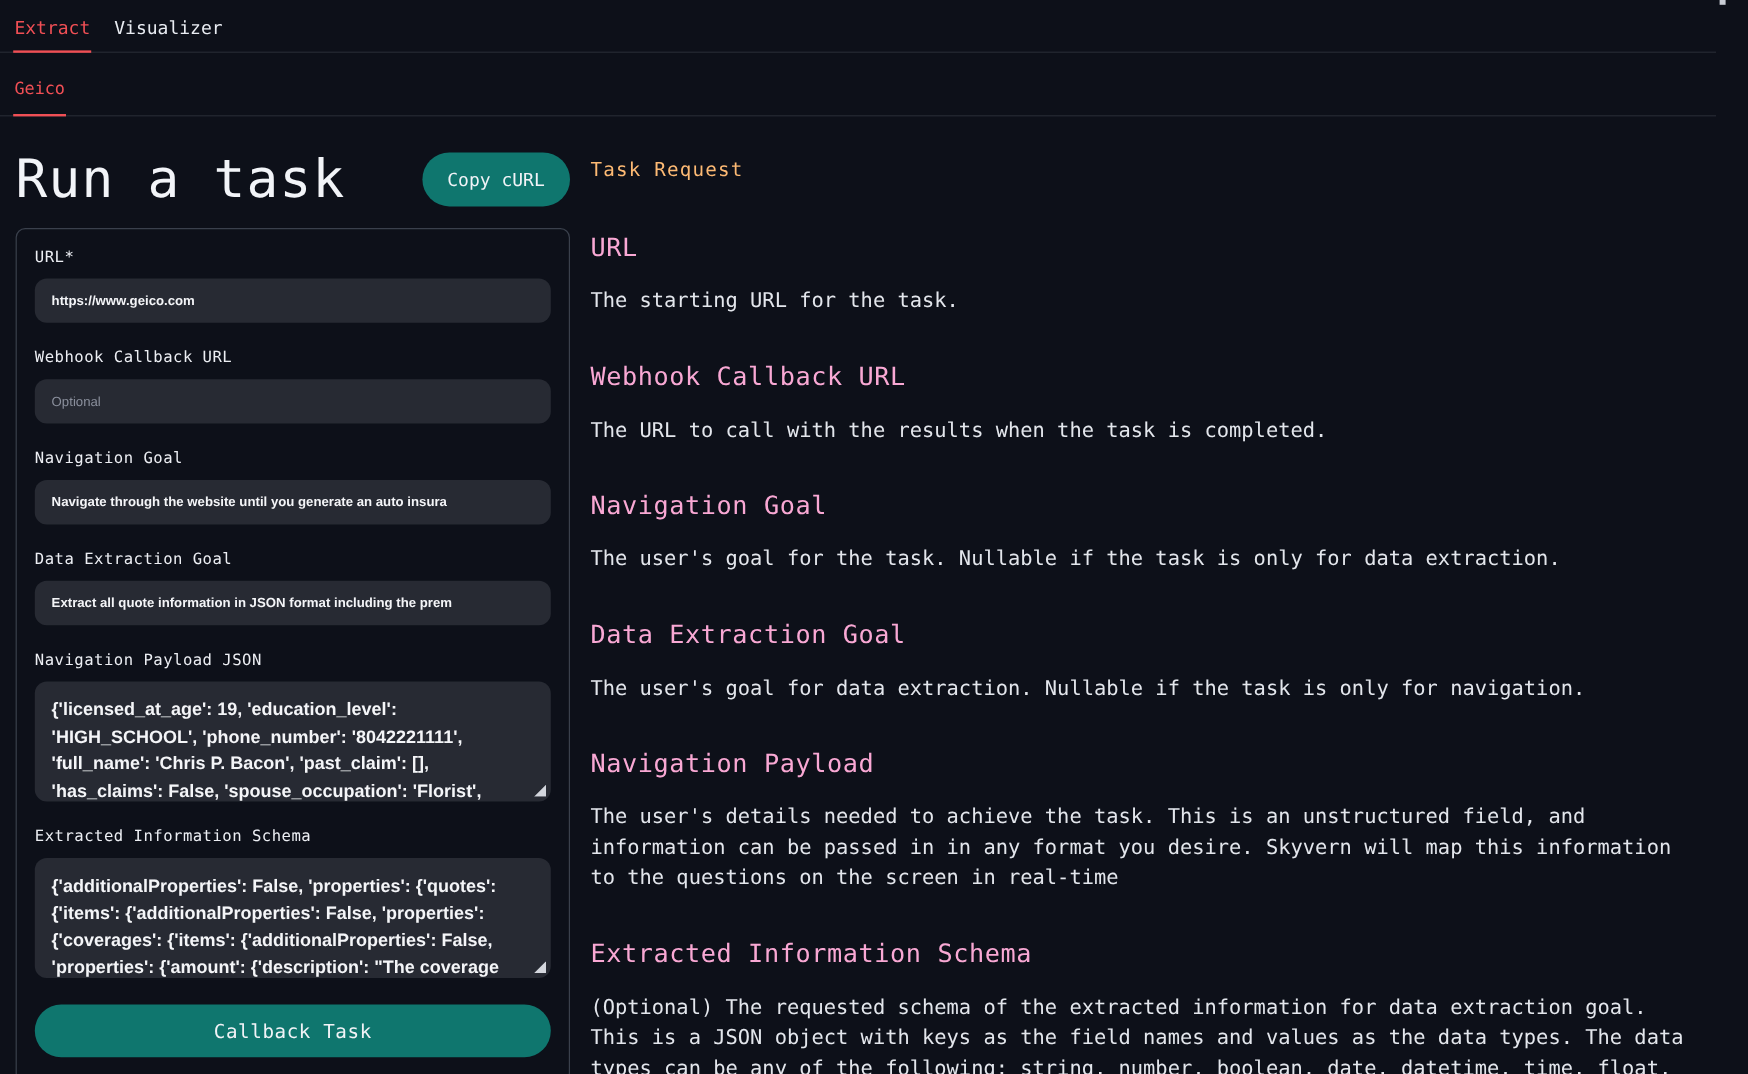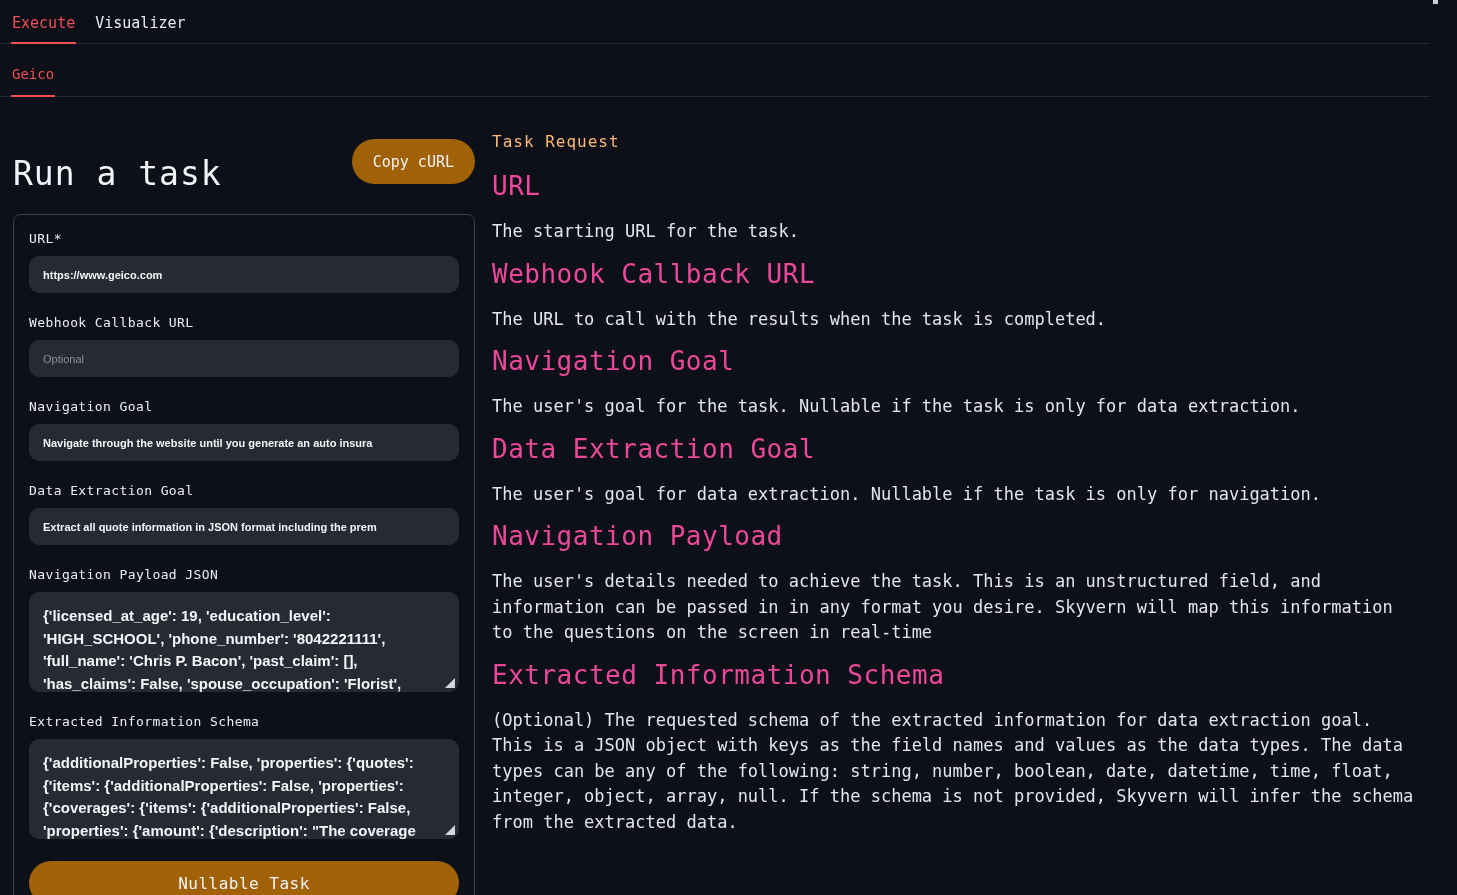--- a/index.html
+++ b/index.html
@@ -39,29 +39,28 @@
 
   
   .left-header {
     display: flex;
     align-items: center;
     justify-content: space-between;
     margin: 30px 0 18px;
     padding-left: 0;
   }
   .left-header h1 {
-    font-size: 33px;
+    font-size: 44px;
     line-height: 45px;
     font-weight: 500;
     letter-spacing: 1px;
     color: #f2f4f8;
-    margin-top: 24px;
   }
   .pill {
-    background: #a16207;
+    background: #0f766e;
     color: #f1f3f7;
     border: none;
     border-radius: 23px;
     font-family: "DejaVu Sans Mono", "Liberation Mono", monospace;
     cursor: pointer;
   }
   .pill.sm { height: 45px; padding: 0 21px; font-size: 15px; }
   .pill.lg { width: 100%; height: 44px; font-size: 16px; letter-spacing: 0.5px; }
 
   
@@ -125,26 +124,26 @@
 
   
   .doc-title {
     font-size: 16px;
     line-height: 30px;
     font-weight: 500;
     letter-spacing: 1px;
     color: #fdba74;
   }
   .doc h3 {
-    font-size: 26px;
+    font-size: 21px;
     line-height: 26px;
     font-weight: 500;
     letter-spacing: 0.5px;
-    color: #ec4899;
-    margin-top: 16px;
+    color: #f9a8d4;
+    margin-top: 36px;
   }
   .doc p {
     font-size: 17px;
     line-height: 25.5px;
     color: #e3e6ec;
     margin-top: 20px;
   }
 
   
   .scroll-thumb {
@@ -155,21 +154,21 @@
     height: 4px;
     background: #c9cdd5;
   }
 </style>
 </head>
 <body>
 
 <div class="scroll-thumb"></div>
 
 <nav class="tabbar top">
-  <div class="tab active">Execute</div>
+  <div class="tab active">Extract</div>
   <div class="tab">Visualizer</div>
 </nav>
 
 <nav class="tabbar sub">
   <div class="tab active">Geico</div>
 </nav>
 
 <main class="content">
 
   <section class="left">
@@ -209,21 +208,21 @@
       </div>
 
       <div class="field">
         <label>Extracted Information Schema</label>
         <div class="ta-wrap">
           <textarea spellcheck="false" style="">{'additionalProperties': False, 'properties': {'quotes': {'items': {'additionalProperties': False, 'properties': {'coverages': {'items': {'additionalProperties': False, 'properties': {'amount': {'description': "The coverage</textarea>
           <span class="grip"></span>
         </div>
       </div>
 
-      <button type="button" class="pill lg">Nullable Task</button>
+      <button type="button" class="pill lg">Callback Task</button>
 
     </form>
   </section>
 
   <section class="right doc">
     <h2 class="doc-title">Task Request</h2>
 
     <h3>URL</h3>
     <p>The starting URL for the task.</p>
 

